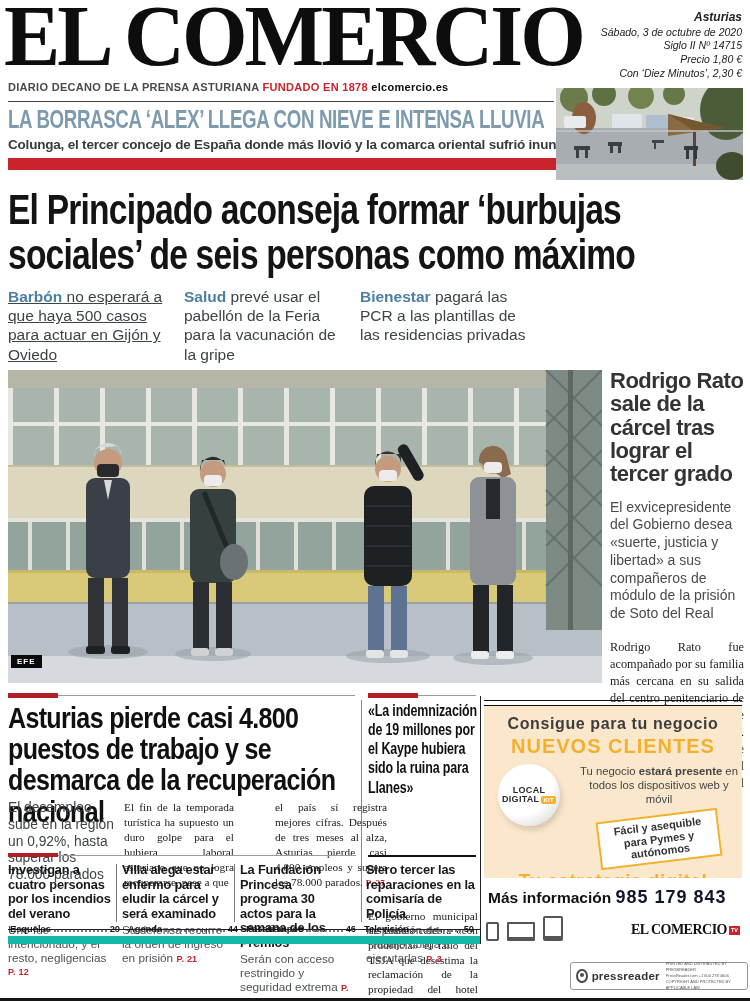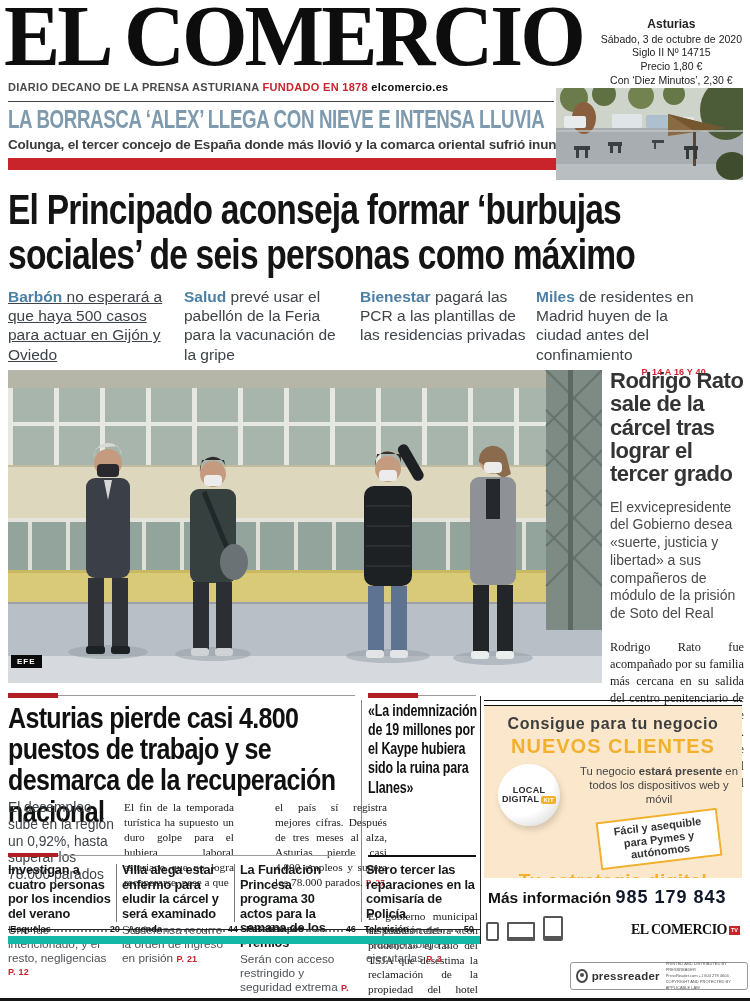--- a/index.html
+++ b/index.html
@@ -5,21 +5,21 @@
   html,body{margin:0;padding:0;background:#e9e9e9;}
   .page{position:relative;width:750px;height:1001px;background:#ffffff;overflow:hidden;
         font-family:"Liberation Sans",sans-serif;color:#1c1c1c;}
   .abs{position:absolute;}
   .cond{display:block;transform-origin:0 0;}
   .red{color:#c9242b;}
   .pageref{color:#c9242b;font-weight:bold;font-size:9px;letter-spacing:.2px;}
   
   .mast-title{left:4px;top:-7px;font-family:"Liberation Serif",serif;font-weight:bold;
               font-size:86px;line-height:86px;letter-spacing:-3px;color:#0d0d0d;transform:scaleX(.98);transform-origin:0 0;white-space:nowrap;}
-  .mast-info{right:8px;top:17px;text-align:center;font-size:10.5px;line-height:1.3;color:#222;}
+  .mast-info{right:8px;top:10px;text-align:right;font-size:10.5px;line-height:1.3;color:#222;font-style:italic;}
   .mast-info .ed{font-size:12px;font-weight:bold;}
   .tagline{left:8px;top:81px;font-size:11px;font-weight:bold;letter-spacing:.3px;color:#4a4a4a;white-space:nowrap;}
   .tagline .site{color:#0d0d0d;}
   .rule{background:#444;}
   
   .banner-h{left:8px;top:104px;}
   .banner-h .cond{white-space:nowrap;font-size:26px;font-weight:bold;letter-spacing:-.5px;color:#7e9aae;transform:scaleX(.72);}
   .banner-s{left:8px;top:137px;font-size:13.5px;font-weight:bold;letter-spacing:-.2px;color:#3a3a3a;white-space:nowrap;}
   .redbar{left:8px;top:158px;width:549px;height:12px;background:#c9242b;}
   
@@ -167,24 +167,20 @@
 
   <div class="abs sum" style="left:8px;text-decoration:underline;">
     <b>Barbón</b><span> no esperará a que haya 500 casos para actuar en Gijón y Oviedo</span>
   </div>
   <div class="abs sum" style="left:184px;">
     <b>Salud</b><span> prevé usar el pabellón de la Feria para la vacunación de la gripe</span>
   </div>
   <div class="abs sum" style="left:360px;">
     <b>Bienestar</b><span> pagará las PCR a las plantillas de las residencias privadas</span>
   </div>
-  <div class="abs sum" style="left:536px;width:170px;">
-    <b>Miles</b><span> de residentes en Madrid huyen de la ciudad antes del confinamiento</span>
-    <span class="pageref">P. 14 A 16 Y 40</span>
-  </div>
 
   <svg class="abs photo" viewBox="0 0 594 313">
     <rect width="594" height="313" fill="#cfd0c4"></rect>
     <rect width="594" height="18" fill="#b5b6a8"></rect>
     <rect y="18" width="594" height="77" fill="#a8b5ad"></rect>
     <g fill="#e8e8e2">
       <rect x="0" y="18" width="5" height="77"></rect>
         <rect x="46" y="18" width="5" height="77"></rect>
         <rect x="92" y="18" width="5" height="77"></rect>
       <rect x="138" y="18" width="5" height="77"></rect>

